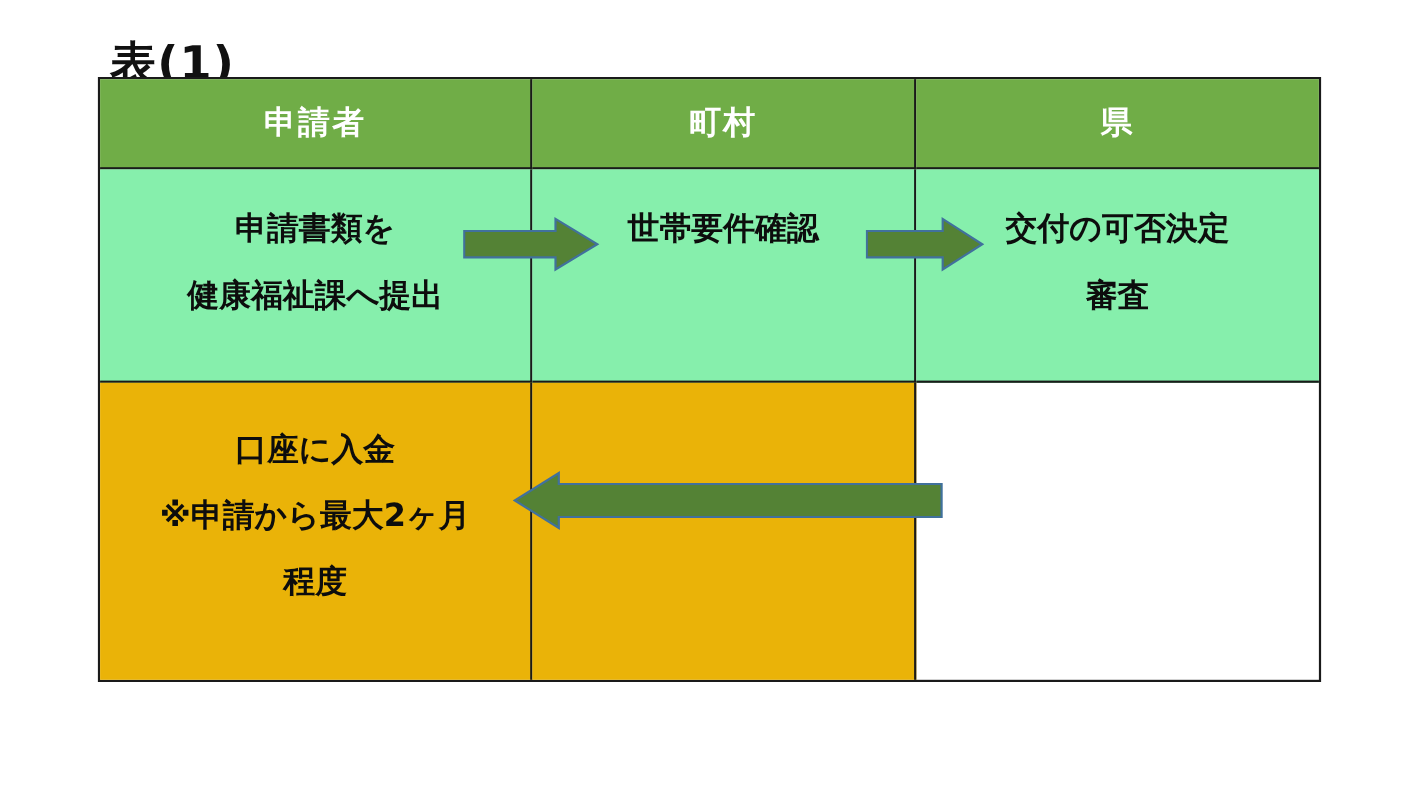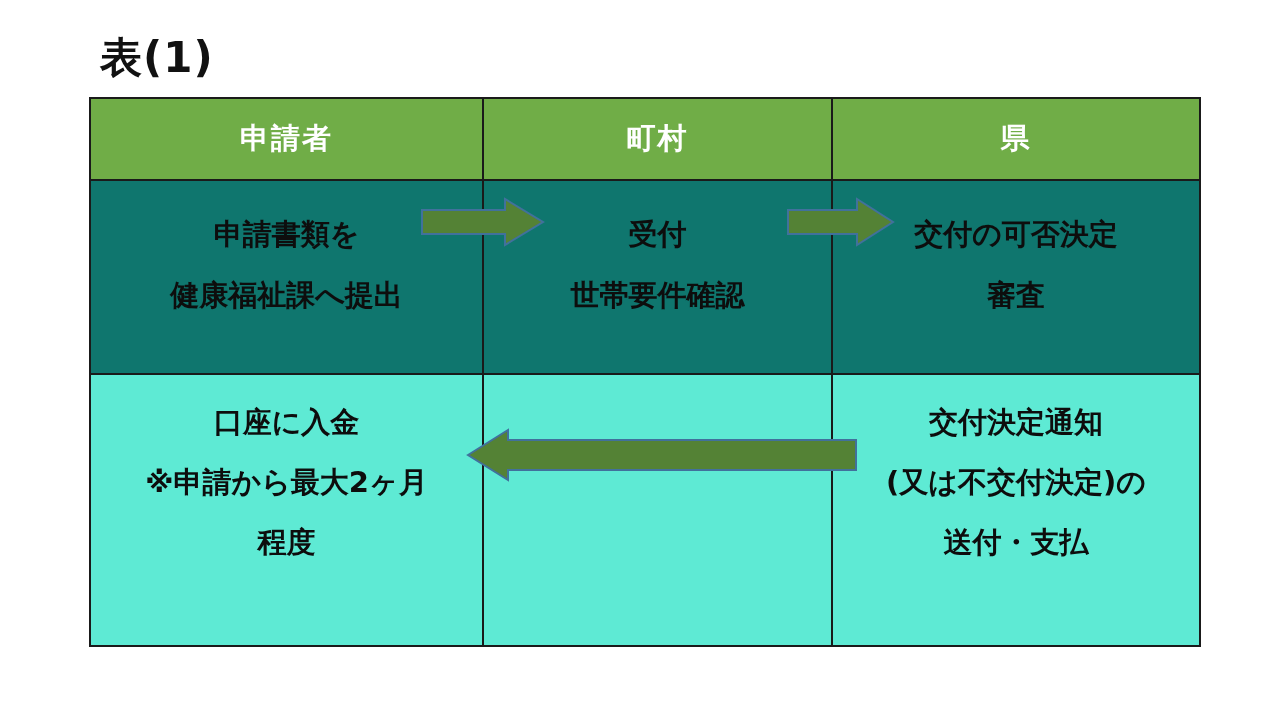--- a/index.html
+++ b/index.html
@@ -15,21 +15,21 @@
     left: 100px;
     top: 30px;
     font-size: 42px;
     font-weight: bold;
     color: #111111;
     letter-spacing: 1px;
   }
   .flow-table {
     position: absolute;
     left: 89px;
-    top: 97px;
+    top: 70px;
     width: 1112px;
     height: 550px;
     border: 2px solid #1a1a1a;
     display: grid;
     grid-template-columns: 393px 349px 1fr;
     grid-template-rows: 82px 194px 1fr;
     background: #ffffff;
   }
   .cell {
     border-right: 2px solid #1a1a1a;
@@ -43,29 +43,29 @@
   .header-cell {
     background: #70AD47;
     color: #ffffff;
     font-size: 29px;
     display: flex;
     align-items: center;
     justify-content: center;
     letter-spacing: 2px;
   }
   .row1-cell {
-    background: #0f766e;
+    background: #86efac;
     font-size: 29px;
     padding-top: 23px;
   }
   .row1-cell .line { line-height: 61px; }
   .row2-cell {
-    background: #5eead4;
+    background: #eab308;
     font-size: 29px;
-    padding-top: 17px;
+    padding-top: 30px;
   }
   .row2-cell .line { line-height: 60px; }
   .arrow-svg {
     position: absolute;
     pointer-events: none;
   }
   .arrow-poly {
     fill: #548235;
     stroke: #41719C;
     stroke-width: 2;
@@ -90,39 +90,33 @@
   </div>
   <div class="cell header-cell last-col">
     <span>県</span>
   </div>
 
   <div class="cell row1-cell">
     <div class="line">申請書類を</div>
     <div class="line">健康福祉課へ提出</div>
   </div>
   <div class="cell row1-cell">
-    <div class="line">受付</div>
     <div class="line">世帯要件確認</div>
   </div>
   <div class="cell row1-cell last-col">
     <div class="line">交付の可否決定</div>
     <div class="line">審査</div>
   </div>
 
   <div class="cell row2-cell last-row">
     <div class="line">口座に入金</div>
     <div class="line">※申請から最大2ヶ月</div>
     <div class="line">程度</div>
   </div>
   <div class="cell row2-cell last-row"></div>
-  <div class="cell row2-cell last-row last-col">
-    <div class="line">交付決定通知</div>
-    <div class="line">(又は不交付決定)の</div>
-    <div class="line">送付・支払</div>
-  </div>
 </div>
 
 <svg id="arrow-applicant-to-town" class="arrow-svg" width="124" height="52" viewBox="0 0 124 52">
   <polygon class="arrow-poly" points="1,14 84,14 84,3 122,26 84,49 84,38 1,38"></polygon>
 </svg>
 
 <svg id="arrow-town-to-prefecture" class="arrow-svg" width="108" height="52" viewBox="0 0 108 52">
   <polygon class="arrow-poly" points="1,14 70,14 70,3 106,26 70,49 70,38 1,38"></polygon>
 </svg>
 

